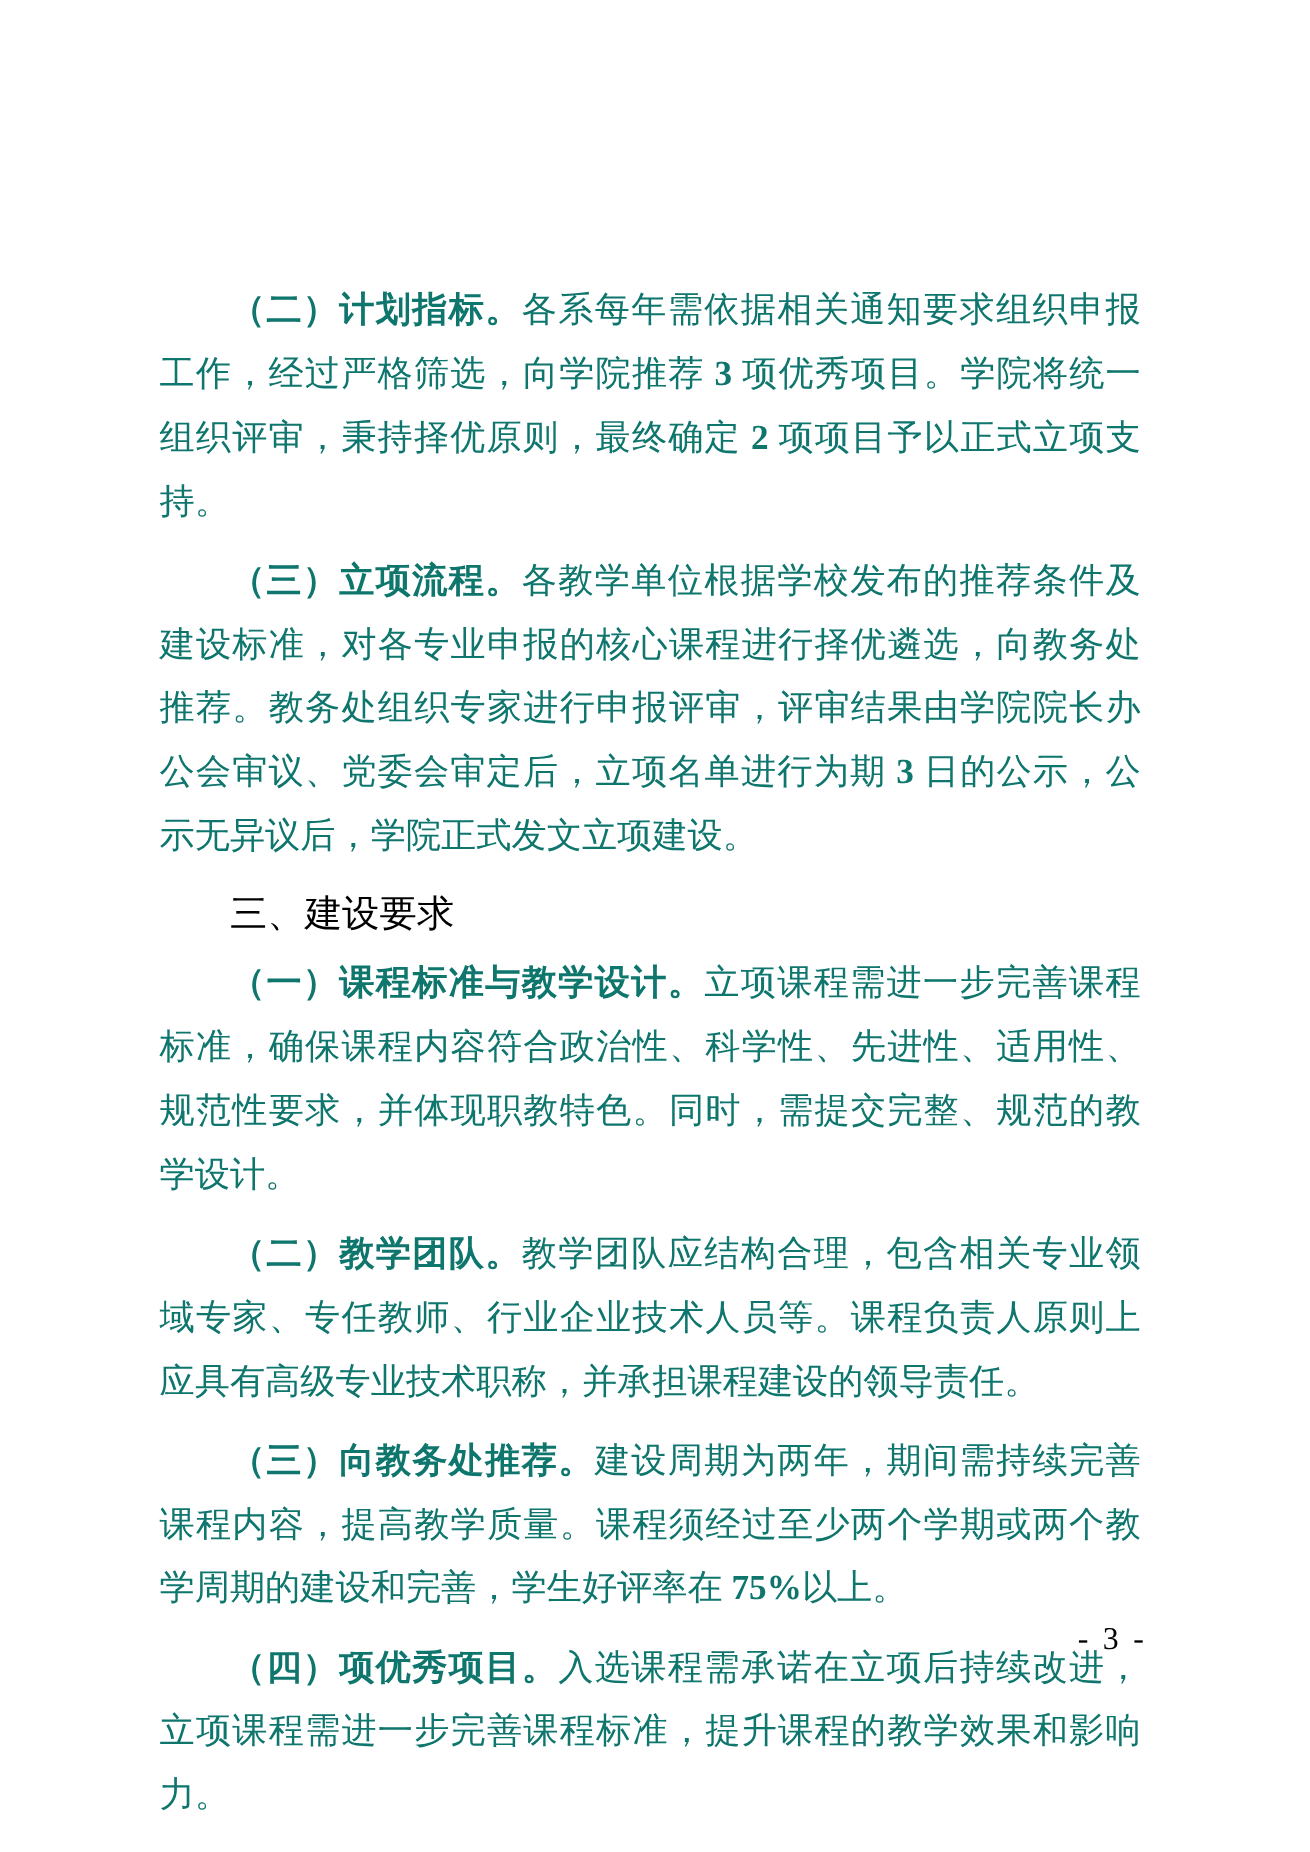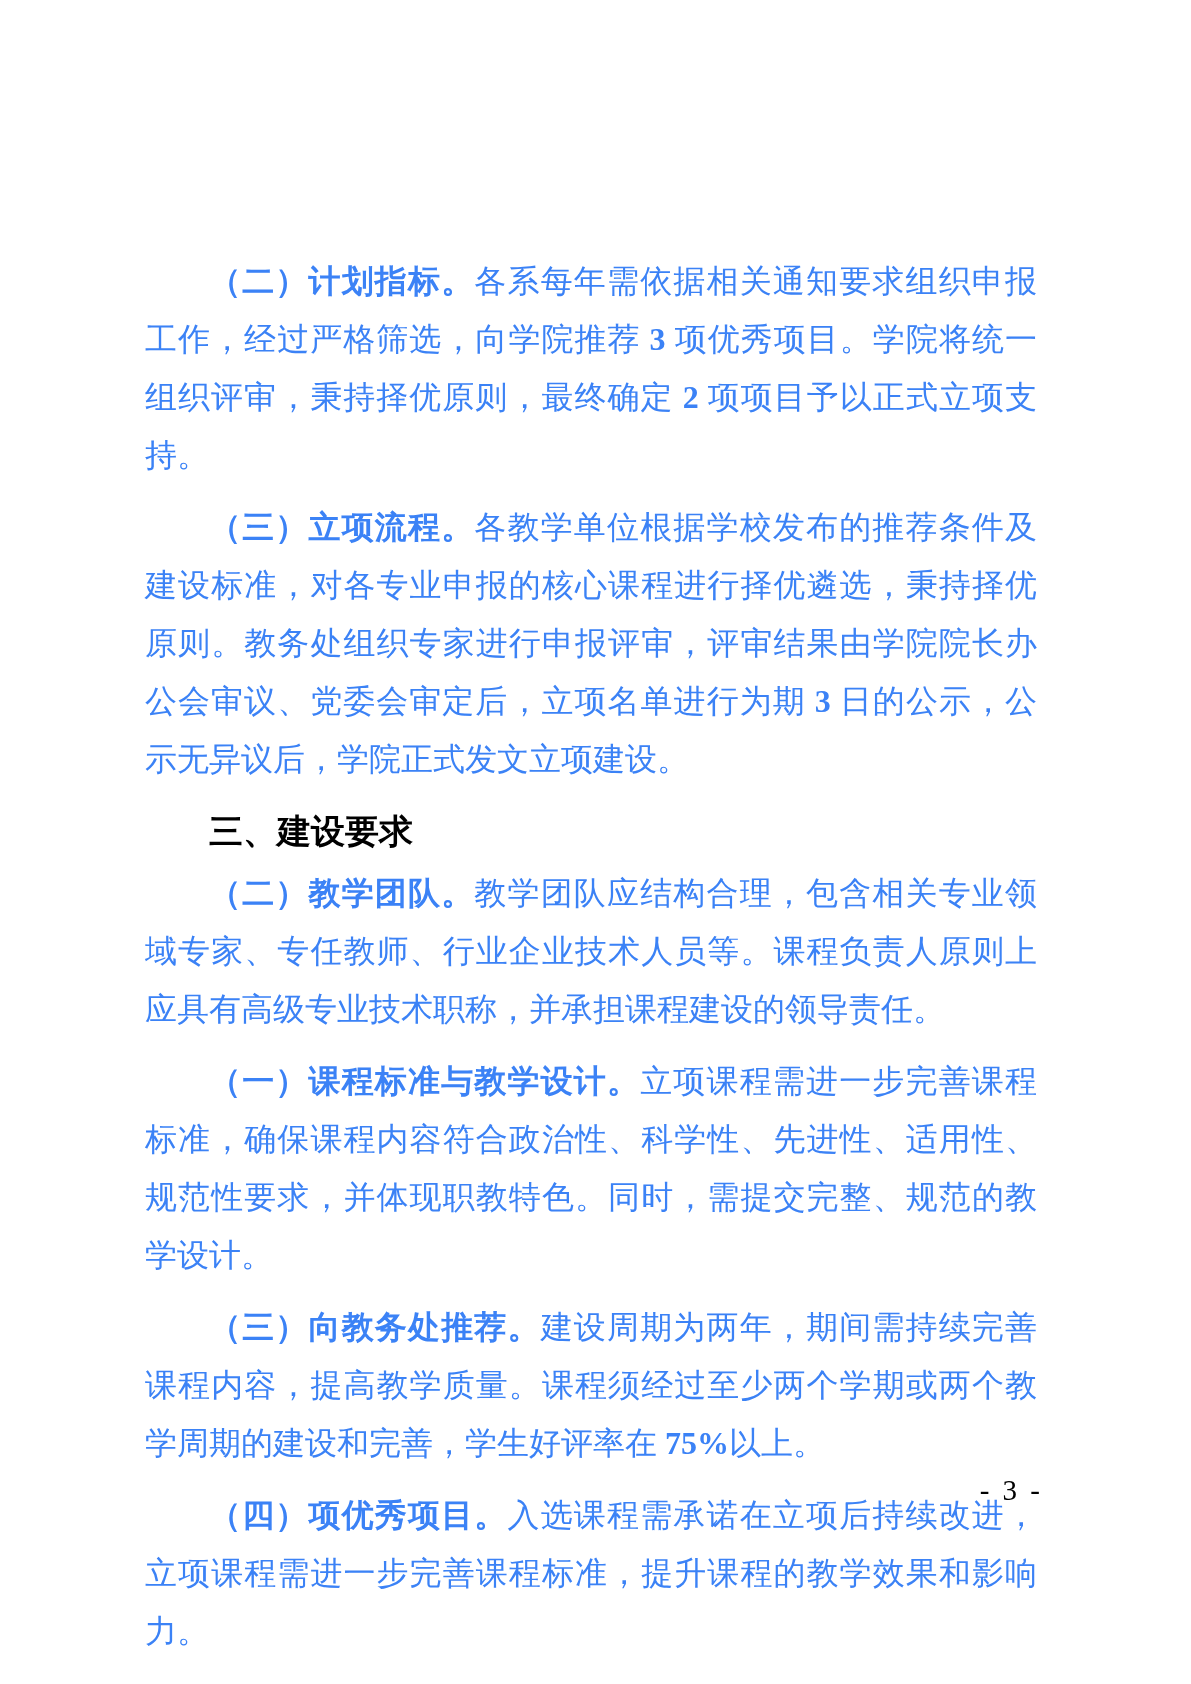--- a/index.html
+++ b/index.html
@@ -22,34 +22,34 @@
     top: 252px;
     width: 892px;
   }
   .para {
     margin: 0 0 14px 0;
     font-size: 32px;
     line-height: 58px;
     text-align: justify;
     text-indent: 64px;
     font-family: "Liberation Serif", serif;
-    color: #3b82f6;
+    color: #0f766e;
   }
   .para .lead {
     font-weight: bold;
   }
   .para .num {
     font-weight: bold;
     font-family: "Liberation Serif", serif;
   }
   .heading {
     margin: 2px 0 4px 0;
     font-size: 34px;
     line-height: 58px;
-    font-weight: bold;
+    font-weight: normal;
     text-indent: 64px;
     font-family: "Liberation Sans", sans-serif;
     color: #000000;
   }
   .page-number {
     position: absolute;
     top: 1472px;
     right: 148px;
     font-size: 29px;
     line-height: 36px;
@@ -59,27 +59,27 @@
   }
 </style>
 </head>
 <body>
 
 <div class="page">
   <div class="content">
 
     <p class="para"><span class="lead">（二）计划指标。</span><span>各系每年需依据相关通知要求组织申报工作，经过严格筛选，向学院推荐 </span><span class="num">3</span><span> 项优秀项目。学院将统一组织评审，秉持择优原则，最终确定 </span><span class="num">2</span><span> 项项目予以正式立项支持。</span></p>
 
-    <p class="para"><span class="lead">（三）立项流程。</span><span>各教学单位根据学校发布的推荐条件及建设标准，对各专业申报的核心课程进行择优遴选，秉持择优原则。教务处组织专家进行申报评审，评审结果由学院院长办公会审议、党委会审定后，立项名单进行为期 </span><span class="num">3</span><span> 日的公示，公示无异议后，学院正式发文立项建设。</span></p>
+    <p class="para"><span class="lead">（三）立项流程。</span><span>各教学单位根据学校发布的推荐条件及建设标准，对各专业申报的核心课程进行择优遴选，向教务处推荐。教务处组织专家进行申报评审，评审结果由学院院长办公会审议、党委会审定后，立项名单进行为期 </span><span class="num">3</span><span> 日的公示，公示无异议后，学院正式发文立项建设。</span></p>
 
     <h2 class="heading">三、建设要求</h2>
 
+    <p class="para"><span class="lead">（一）课程标准与教学设计。</span><span>立项课程需进一步完善课程标准，确保课程内容符合政治性、科学性、先进性、适用性、规范性要求，并体现职教特色。同时，需提交完整、规范的教学设计。</span></p>
+
     <p class="para"><span class="lead">（二）教学团队。</span><span>教学团队应结构合理，包含相关专业领域专家、专任教师、行业企业技术人员等。课程负责人原则上应具有高级专业技术职称，并承担课程建设的领导责任。</span></p>
-
-    <p class="para"><span class="lead">（一）课程标准与教学设计。</span><span>立项课程需进一步完善课程标准，确保课程内容符合政治性、科学性、先进性、适用性、规范性要求，并体现职教特色。同时，需提交完整、规范的教学设计。</span></p>
 
     <p class="para"><span class="lead">（三）向教务处推荐。</span><span>建设周期为两年，期间需持续完善课程内容，提高教学质量。课程须经过至少两个学期或两个教学周期的建设和完善，学生好评率在 </span><span class="num">75%</span><span>以上。</span></p>
 
     <p class="para"><span class="lead">（四）项优秀项目。</span><span>入选课程需承诺在立项后持续改进，立项课程需进一步完善课程标准，提升课程的教学效果和影响力。</span></p>
 
   </div>
 
   <div class="page-number">- 3 -</div>
 </div>
 

